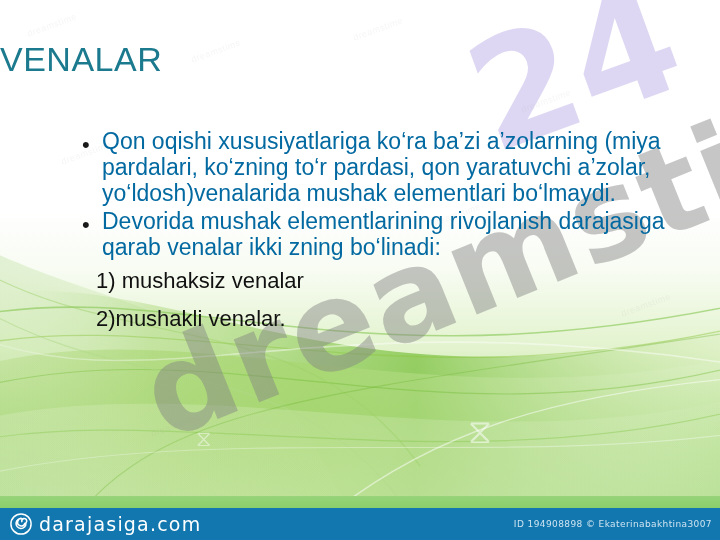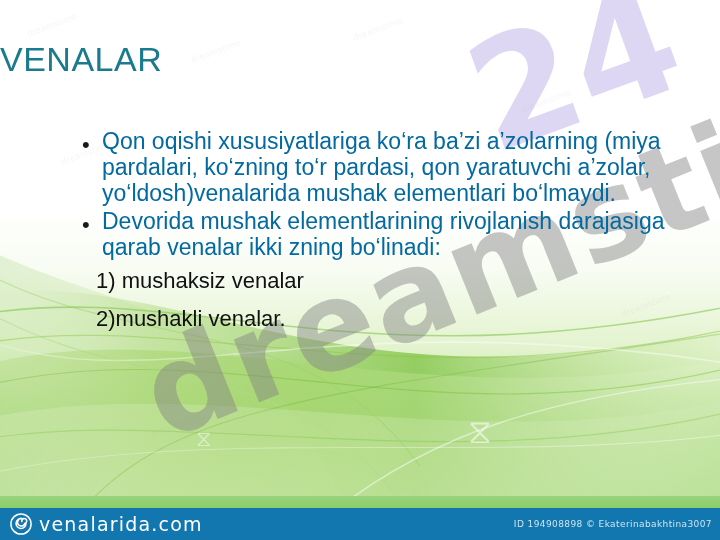--- a/index.html
+++ b/index.html
@@ -279,19 +279,19 @@
   </div>
 
   <div class="footer-green"></div>
 
   <div class="footer-bar">
     <div class="brand">
       <svg class="brand-mark" viewBox="0 0 24 24">
         <circle cx="12" cy="12" r="11" fill="none" stroke="#ffffff" stroke-width="1.6"></circle>
         <path d="M17.4 11.2 a5.4 5.4 0 1 1 -4.1 -5.0 a4.0 4.0 0 1 0 2.8 5.2 a2.7 2.7 0 1 0 -3.2 -2.0" fill="none" stroke="#ffffff" stroke-width="1.7" stroke-linecap="round"></path>
       </svg>
-      <span class="brand-text">venalarida.com</span>
+      <span class="brand-text">darajasiga.com</span>
     </div>
 
     <div class="footer-id">ID 194908898 © Ekaterinabakhtina3007</div>
   </div>
 
 </div>
 
 </body></html>

